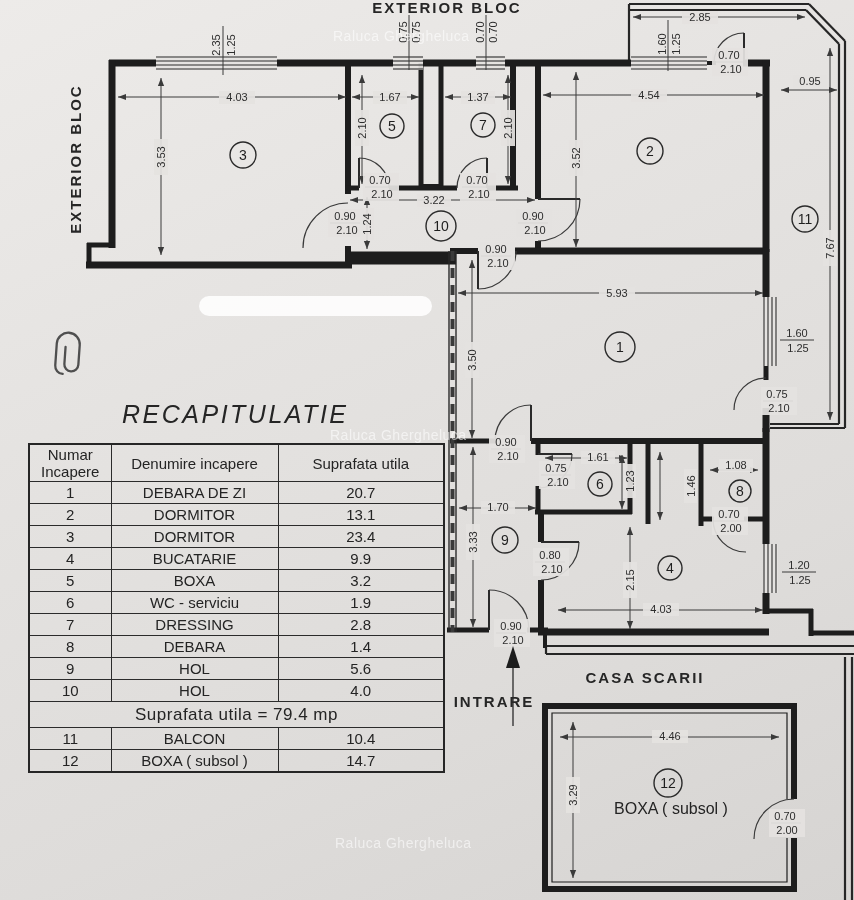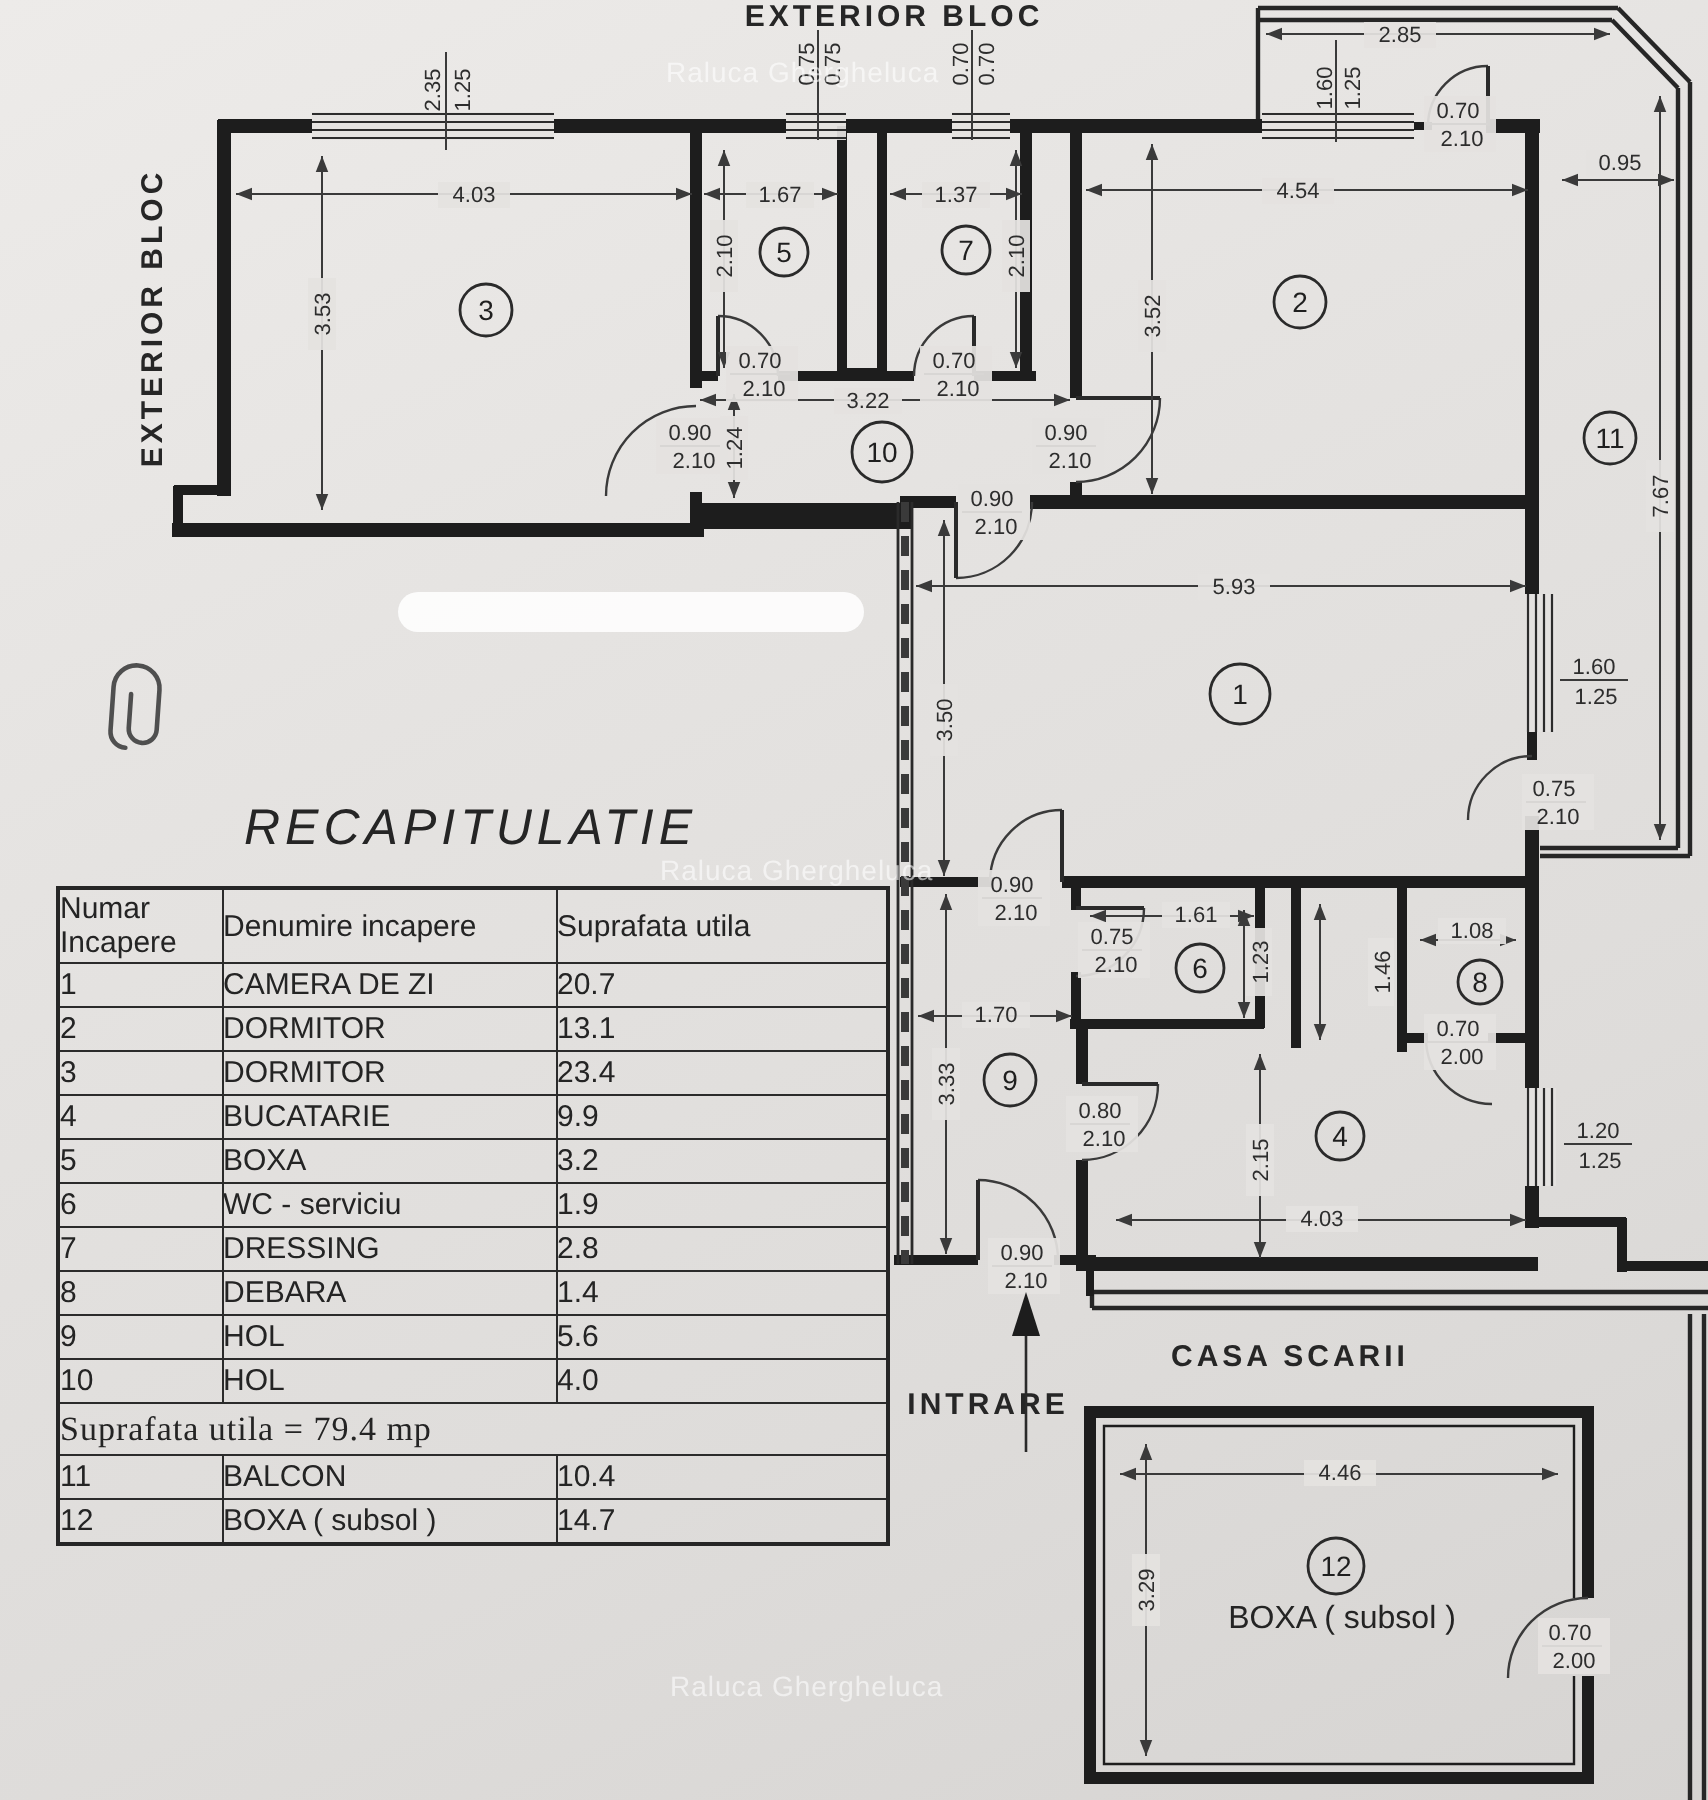--- a/index.html
+++ b/index.html
@@ -16,24 +16,24 @@
   .walls line{stroke:#1d1d1d;}
   .thinw line{stroke:#262626;}
   .dims line{stroke:#3a3a3a;stroke-width:1;}
   .doors path{fill:none;stroke:#3a3a3a;stroke-width:1.2;}
   .doors line{stroke:#2a2a2a;stroke-width:2;}
   .wins line{stroke:#2c2c2c;stroke-width:1.1;}
   .wm{position:absolute;color:rgba(255,255,255,.58);font-size:14px;white-space:nowrap;letter-spacing:.5px;z-index:5;}
   .t-title{position:absolute;left:122px;top:400px;font-size:25px;letter-spacing:2.5px;color:#252525;z-index:3;font-style:italic;}
   table.recap{position:absolute;left:28px;top:443px;width:415px;border-collapse:collapse;
         table-layout:fixed;color:#242424;z-index:3;}
-  table.recap td{border:1.5px solid #2b2b2b;text-align:left;font-size:15px;padding:0;overflow:hidden;}
+  table.recap td{border:1.5px solid #2b2b2b;text-align:center;font-size:15px;padding:0;overflow:hidden;}
   table.recap tr.hd td{height:36px;line-height:17px;font-size:15px;}
   table.recap tr.dr td{height:21px;}
-  table.recap tr.mg td{height:25px;font-size:17px;letter-spacing:.5px;font-family:Liberation Serif, serif;}
+  table.recap tr.mg td{height:25px;font-size:17px;letter-spacing:.5px;}
   table.recap{border:2px solid #262626;}
 </style>
 </head>
 <body>
 
 <div class="page">
 
 <svg width="854" height="900" viewBox="0 0 854 900">
   <defs>
     <marker id="ar" viewBox="0 0 10 10" refX="9" refY="5" markerWidth="9" markerHeight="9" orient="auto-start-reverse">
@@ -395,21 +395,21 @@
         <col style="width:166px">
       </colgroup>
   <tbody>
         <tr class="hd">
     <td>Numar Incapere</td>
     <td>Denumire incapere</td>
     <td>Suprafata utila</td>
   </tr>
   <tr class="dr">
     <td>1</td>
-    <td>CAMERA DE ZI</td>
+    <td>DEBARA DE ZI</td>
     <td>20.7</td>
   </tr>
   <tr class="dr">
     <td>2</td>
     <td>DORMITOR</td>
     <td>13.1</td>
   </tr>
   <tr class="dr">
     <td>3</td>
     <td>DORMITOR</td>

